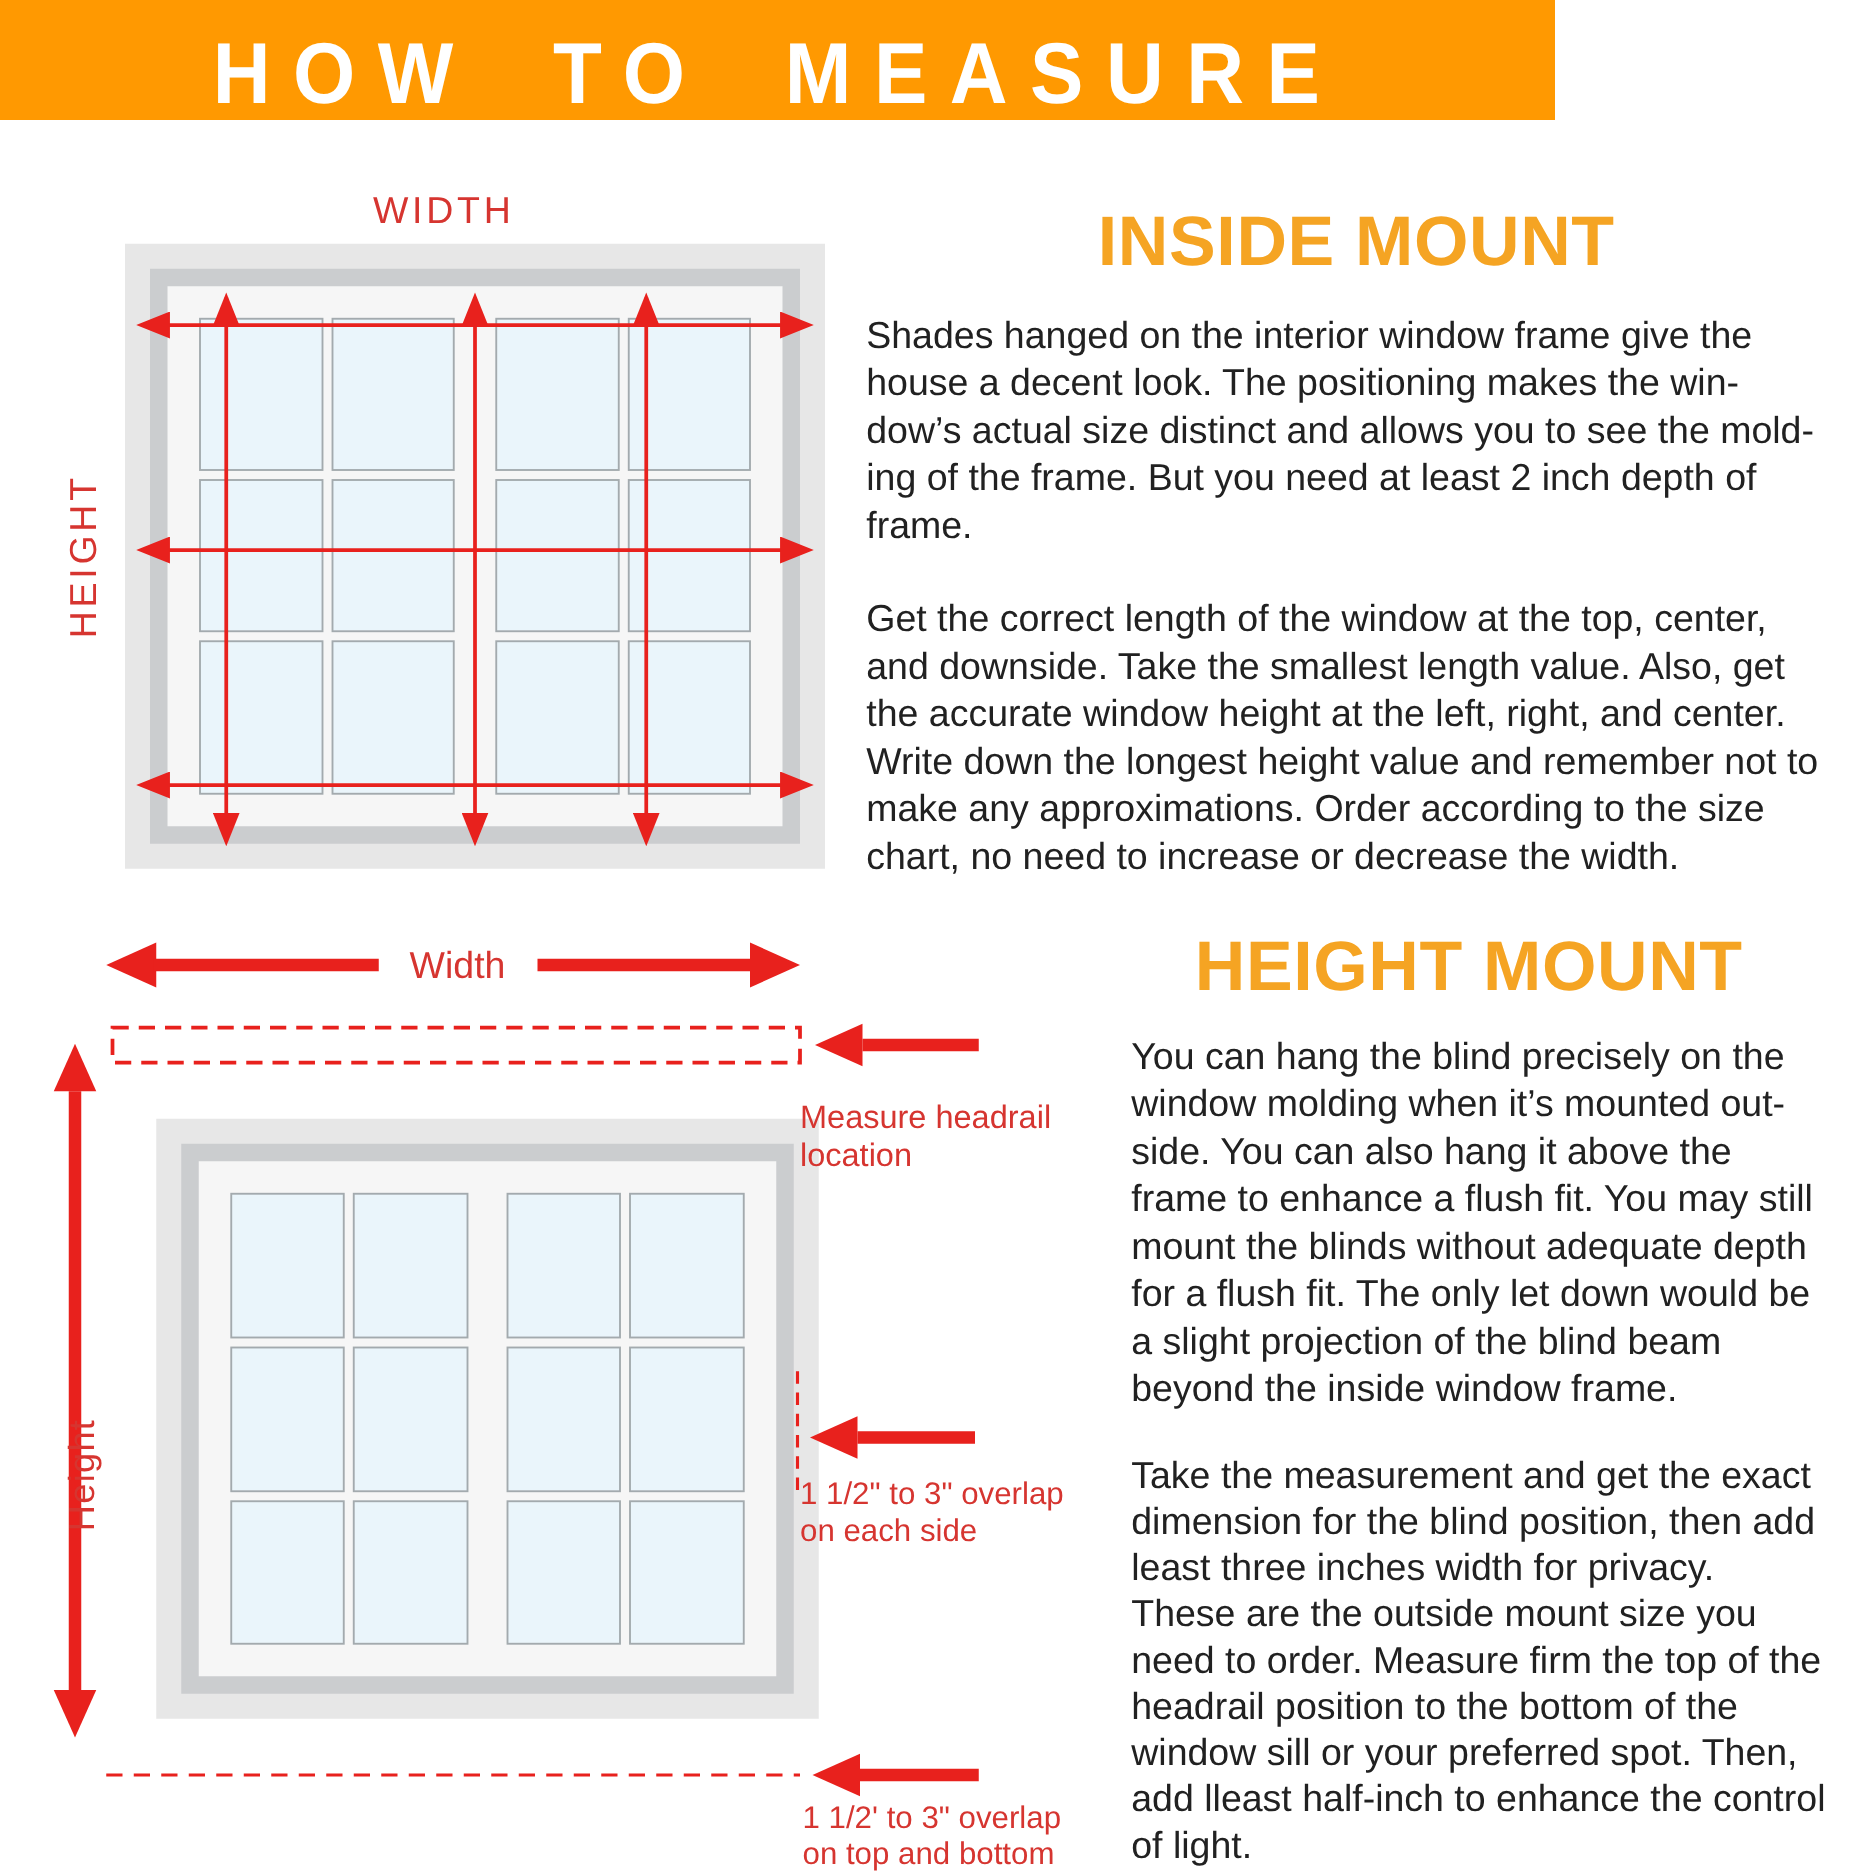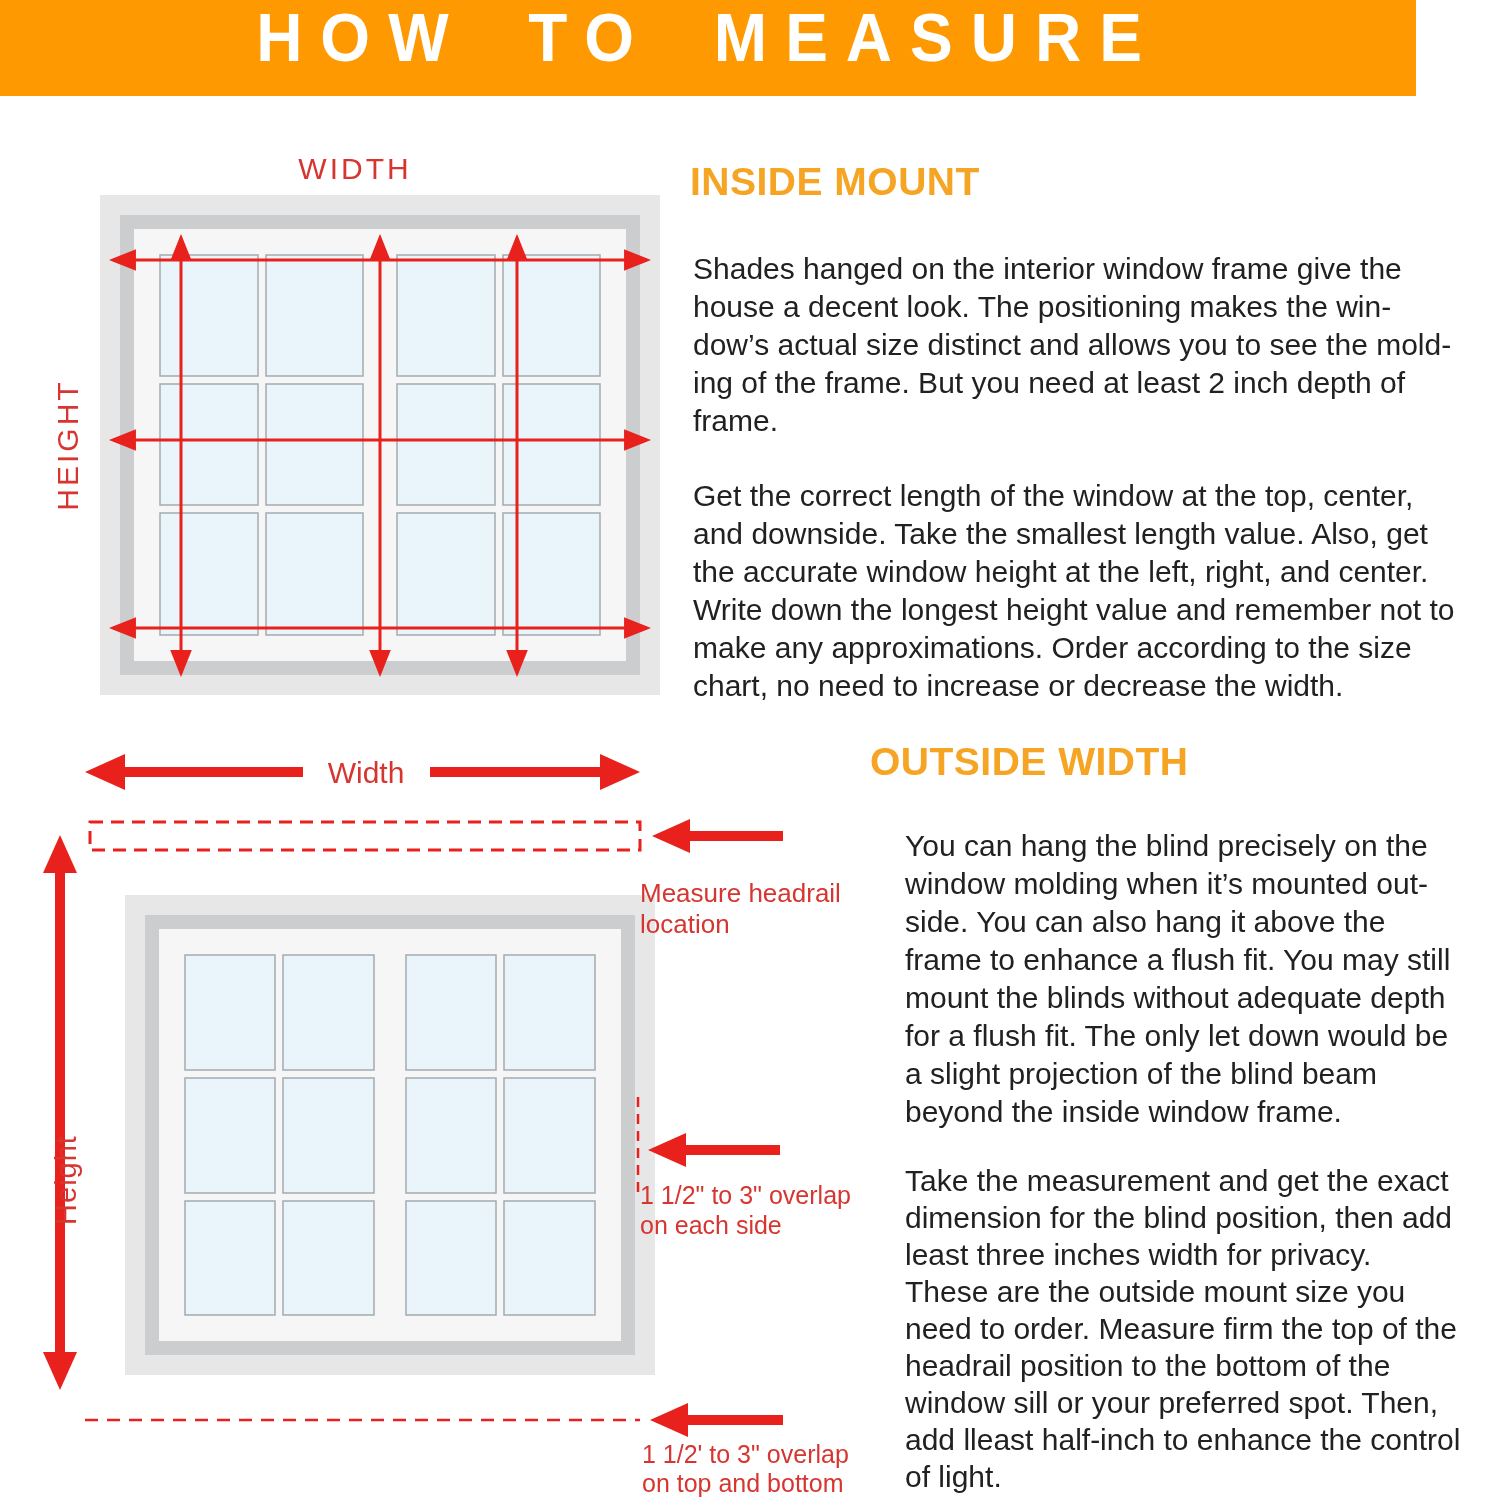--- a/index.html
+++ b/index.html
@@ -4,28 +4,28 @@
 <style>
   :root{
     --header-bg:#FF9901; --header-text:#FFFFFF; --section-heading:#F5A423;
     --body-text:#212121; --arrow-red:#E8211D; --label-red:#D63530;
     --frame-outer:#E7E7E7; --frame-bevel:#CBCDCF; --frame-inner:#F6F6F6;
     --pane-fill:#EAF5FB; --pane-stroke:#A3AAAE;
   }
   html,body{margin:0;padding:0;background:#fff;}
   .page{position:relative;width:1500px;height:1500px;background:#fff;overflow:hidden;
         font-family:"Liberation Sans", sans-serif;}
-  .header{position:absolute;left:0;top:0;width:1416px;height:96px;
-          background:var(--header-bg);display:flex;align-items:flex-start;justify-content:center;}
+  .header{position:absolute;left:0;top:0;width:1244px;height:96px;
+          background:var(--header-bg);display:flex;align-items:flex-end;justify-content:center;}
   .title{color:var(--header-text);font-size:64px;font-weight:bold;letter-spacing:18px;
          word-spacing:26px;transform:scaleY(1.08);white-space:nowrap;}
   .abs{position:absolute;}
   svg.diag{position:absolute;}
   .red-label{color:var(--label-red);white-space:pre-line;}
-  .sec-heading{color:var(--section-heading);font-weight:bold;font-size:39px;text-align:left;
+  .sec-heading{color:var(--section-heading);font-weight:bold;font-size:56px;text-align:center;
                letter-spacing:0.5px;white-space:nowrap;}
   .para{color:var(--body-text);font-size:30px;line-height:38px;white-space:pre-line;}
   .rot{transform:rotate(-90deg);}
   .ctr{text-align:center;}
   .frame-outer{fill:var(--frame-outer);}
   .frame-bevel{fill:var(--frame-bevel);}
   .frame-inner{fill:var(--frame-inner);}
   .pane{fill:var(--pane-fill);stroke:var(--pane-stroke);stroke-width:1.5;}
   .tarrow{stroke:var(--arrow-red);stroke-width:3;}
   .mh{fill:var(--arrow-red);}
@@ -152,21 +152,21 @@
 ing of the frame. But you need at least 2 inch depth of
 frame.</div>
 
   <div class="abs para" style="left:693px;top:477px;width:810px;">Get the correct length of the window at the top, center,
 and downside. Take the smallest length value. Also, get
 the accurate window height at the left, right, and center.
 Write down the longest height value and remember not to
 make any approximations. Order according to the size
 chart, no need to increase or decrease the width.</div>
 
-  <div class="abs sec-heading" style="left:870px;top:740px;width:610px;">OUTSIDE WIDTH</div>
+  <div class="abs sec-heading" style="left:870px;top:740px;width:610px;">HEIGHT MOUNT</div>
 
   <div class="abs para" style="left:905px;top:827px;width:600px;">You can hang the blind precisely on the
 window molding when it’s mounted out-
 side. You can also hang it above the
 frame to enhance a flush fit. You may still
 mount the blinds without adequate depth
 for a flush fit. The only let down would be
 a slight projection of the blind beam
 beyond the inside window frame.</div>
 

